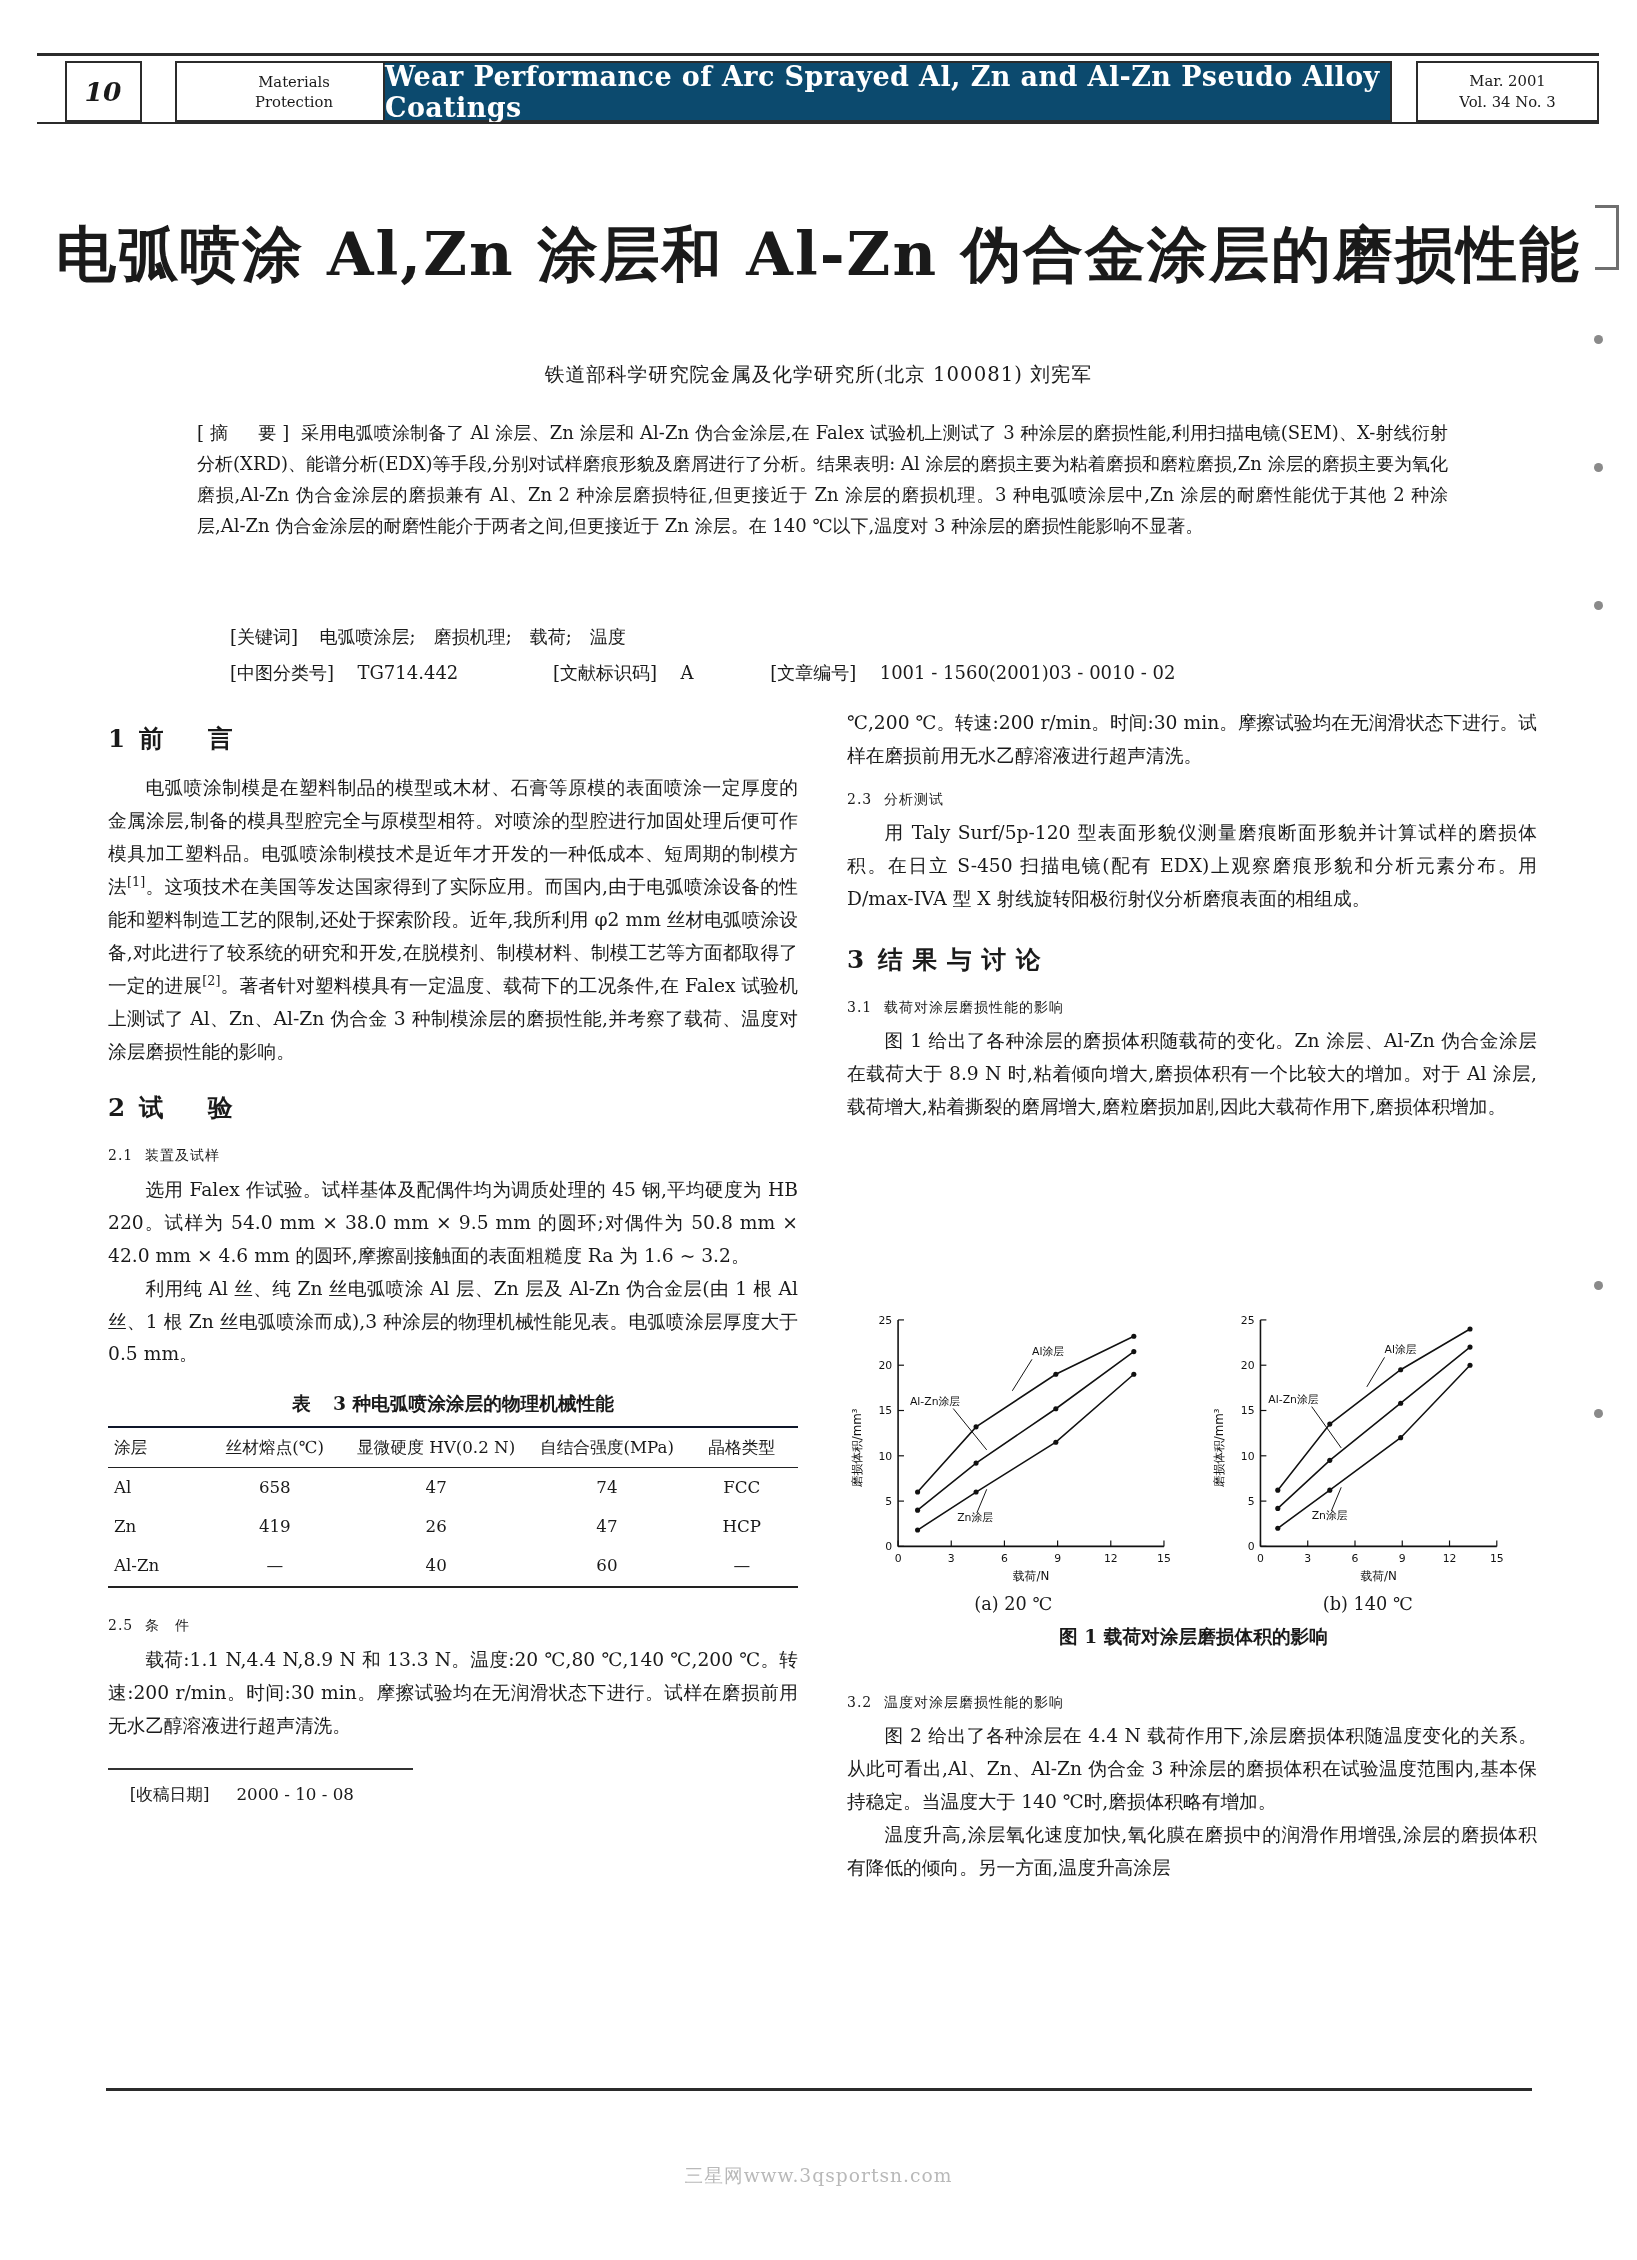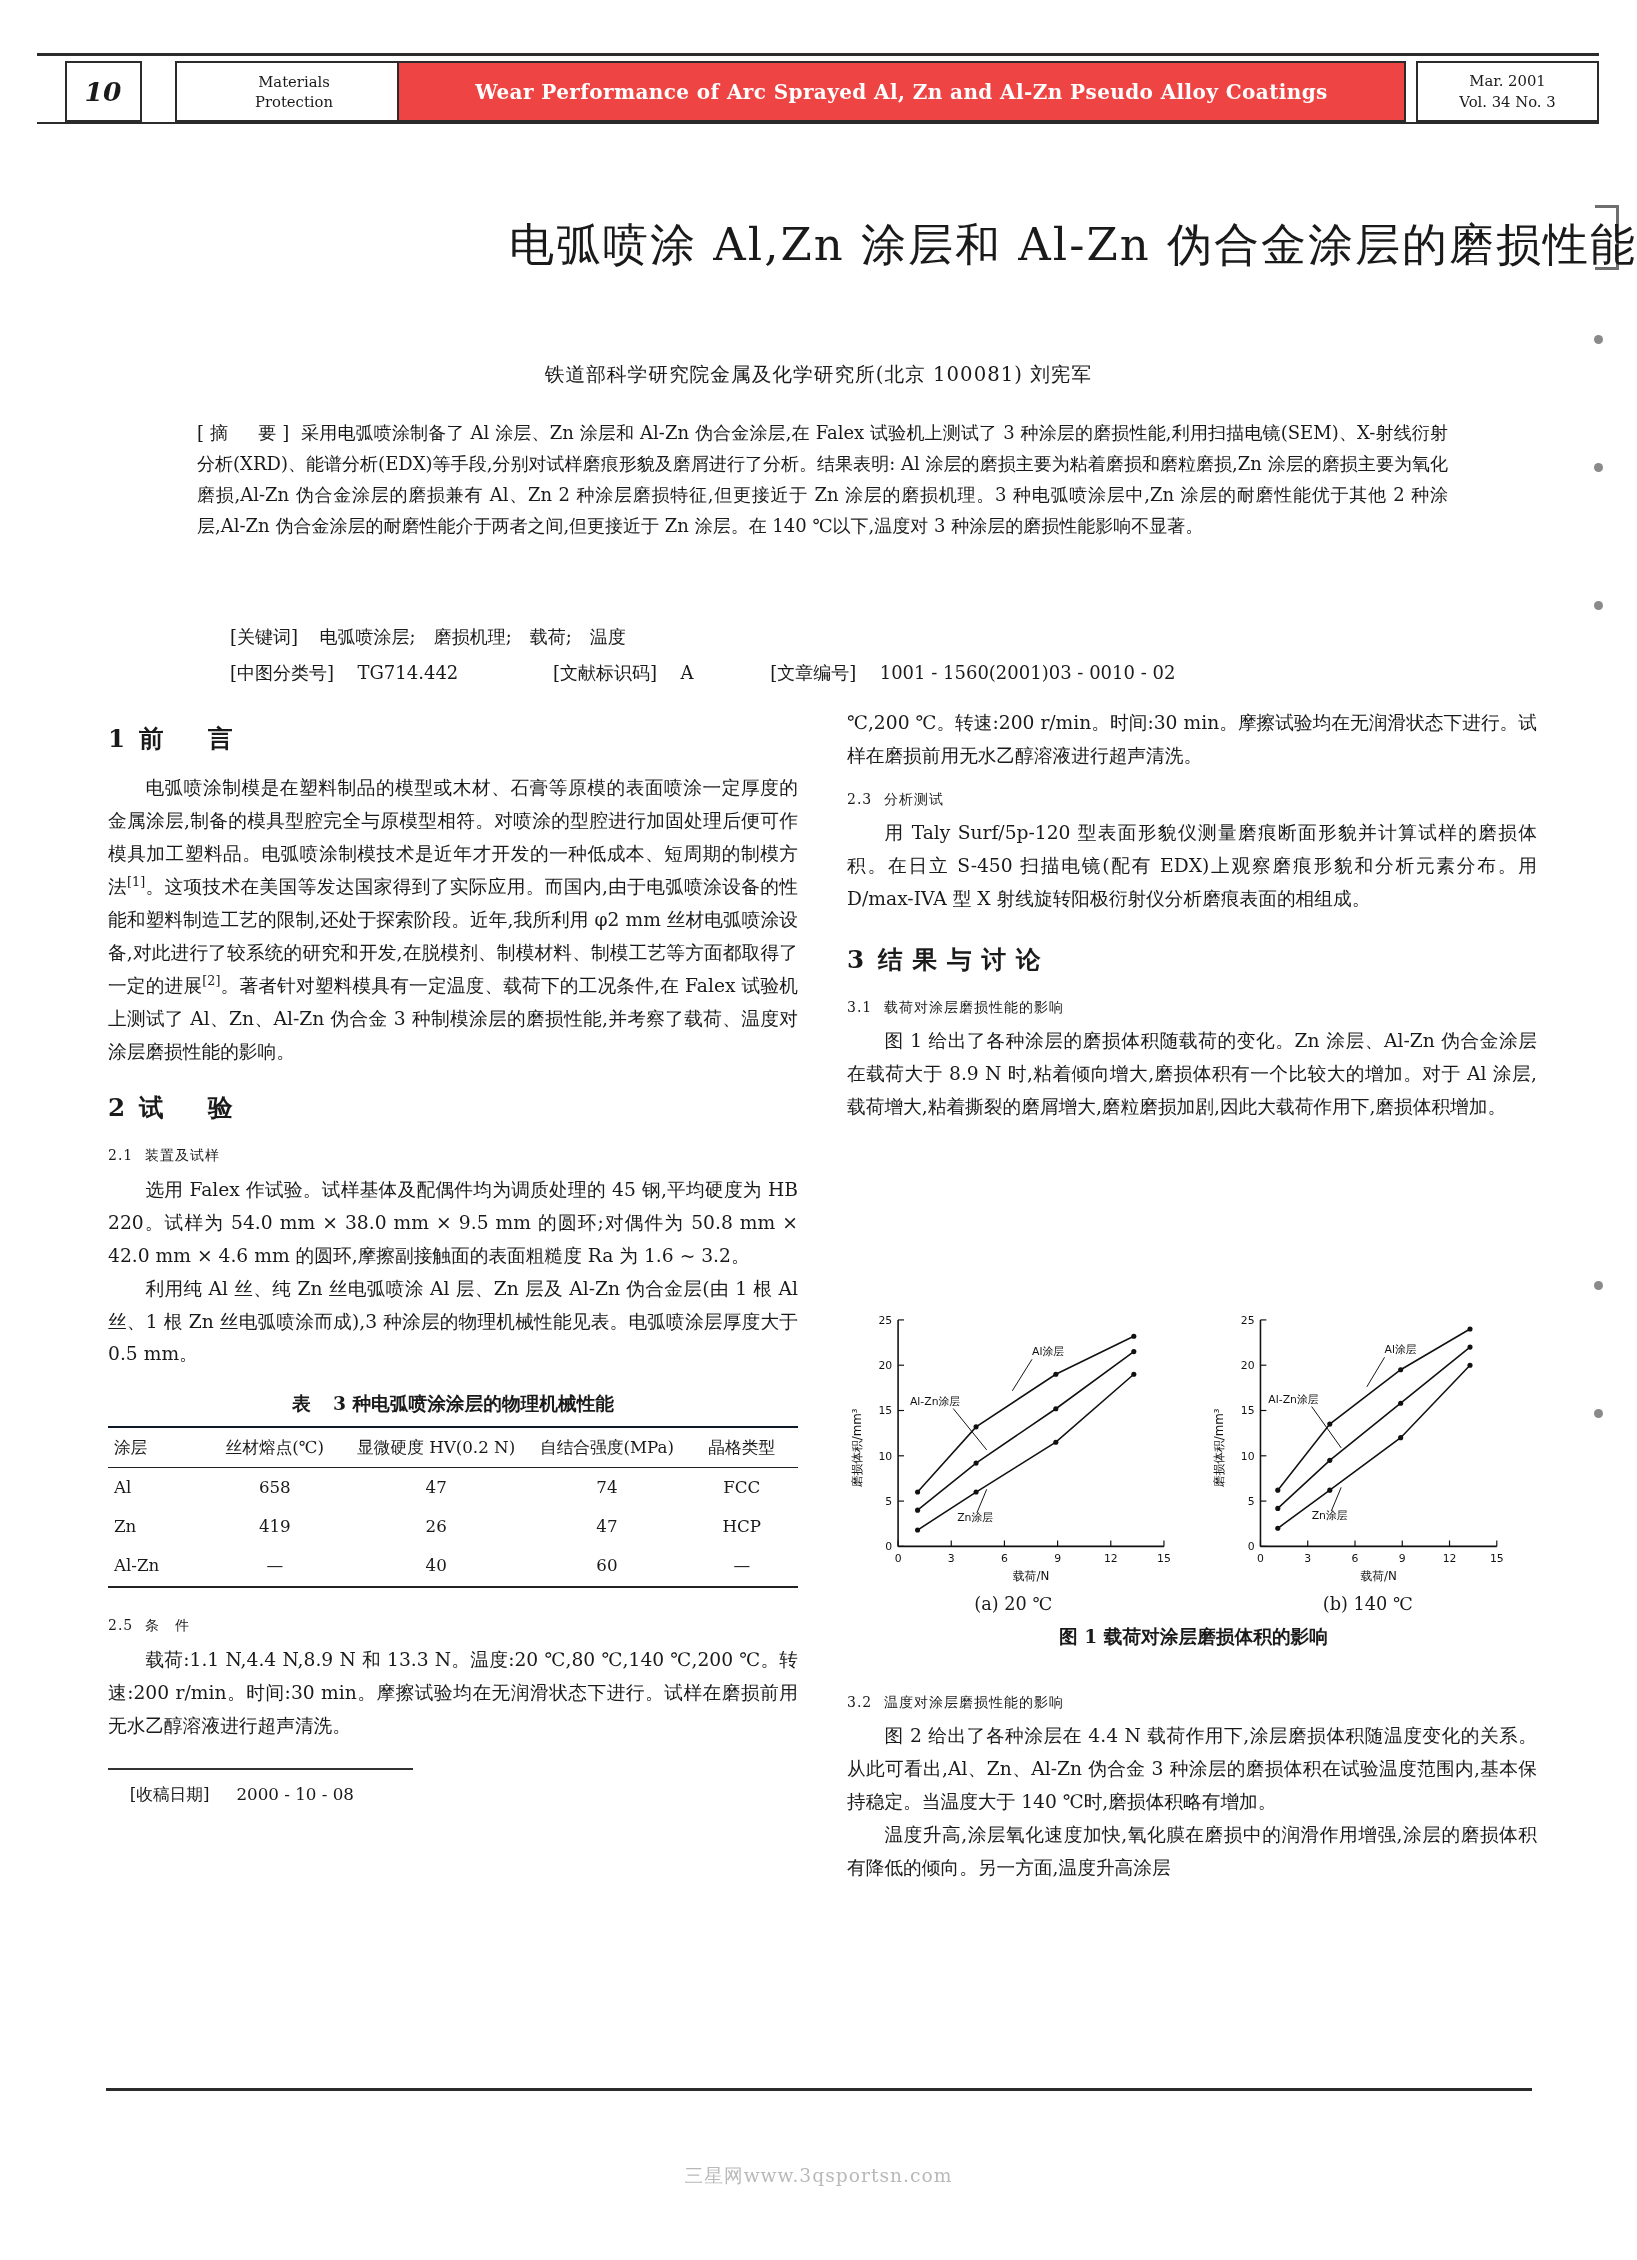--- a/index.html
+++ b/index.html
@@ -15,29 +15,29 @@
 
   
   .runhead{position:absolute;left:37px;top:61px;width:1562px;height:61px;}
   .rh-rule-top{position:absolute;left:0;top:-7.9px;width:1562px;height:3px;background:#2b2b2b;}
   .rh-rule-bot{position:absolute;left:0;top:61px;width:1562px;height:2px;background:#2b2b2b;}
   .rh-box{position:absolute;border:2px solid #2b2b2b;box-sizing:border-box;}
   .rh-pageno{left:27.6px;top:0px;width:77px;height:61px;
      font-style:italic;font-weight:bold;font-size:26.6px;display:flex;align-items:center;justify-content:center;}
   .rh-journal{left:138px;top:0px;width:238px;height:61px;
      display:flex;flex-direction:column;align-items:center;justify-content:center;line-height:1.35;font-size:14.8px;}
-  .rh-title{left:360px;top:0px;width:1009px;height:61px;background:#ef4444;color:#ffffff;
-     display:flex;align-items:center;justify-content:center;font-size:20px;font-weight:bold;letter-spacing:0.4px;}
+  .rh-title{left:346px;top:0px;width:1009px;height:61px;background:#0c4a6e;color:#ffffff;
+     display:flex;align-items:center;justify-content:center;font-size:27px;font-weight:bold;letter-spacing:0.4px;}
   .rh-date{left:1379px;top:0px;width:183px;height:61px;
      display:flex;flex-direction:column;align-items:center;justify-content:center;line-height:1.4;font-size:14.8px;}
 
   
-  .doc-title{position:absolute;left:0;top:215px;width:1637px;text-align:right;
+  .doc-title{position:absolute;left:0;top:215px;width:1637px;text-align:center;
      font-family:"DejaVu Serif","Liberation Serif",serif;
-     font-weight:normal;font-size:45px;letter-spacing:2px;}
+     font-weight:bold;font-size:60px;letter-spacing:2px;}
   .authors{position:absolute;left:0;top:361px;width:1637px;text-align:center;font-size:19.7px;letter-spacing:1px;}
 
   
   .abstract{position:absolute;left:197px;top:418px;width:1251px;font-size:18px;line-height:1.72;text-align:justify;}
   .abstract p{margin:0;text-indent:0;}
   .ab-lab{letter-spacing:5.9px;}
   .kw{position:absolute;left:197px;top:621px;width:1251px;font-size:18px;line-height:1.8;}
   .kw div{margin-bottom:3.9px;}
   .kw .ind{display:inline-block;}
   .cls-row span{display:inline-block;}

